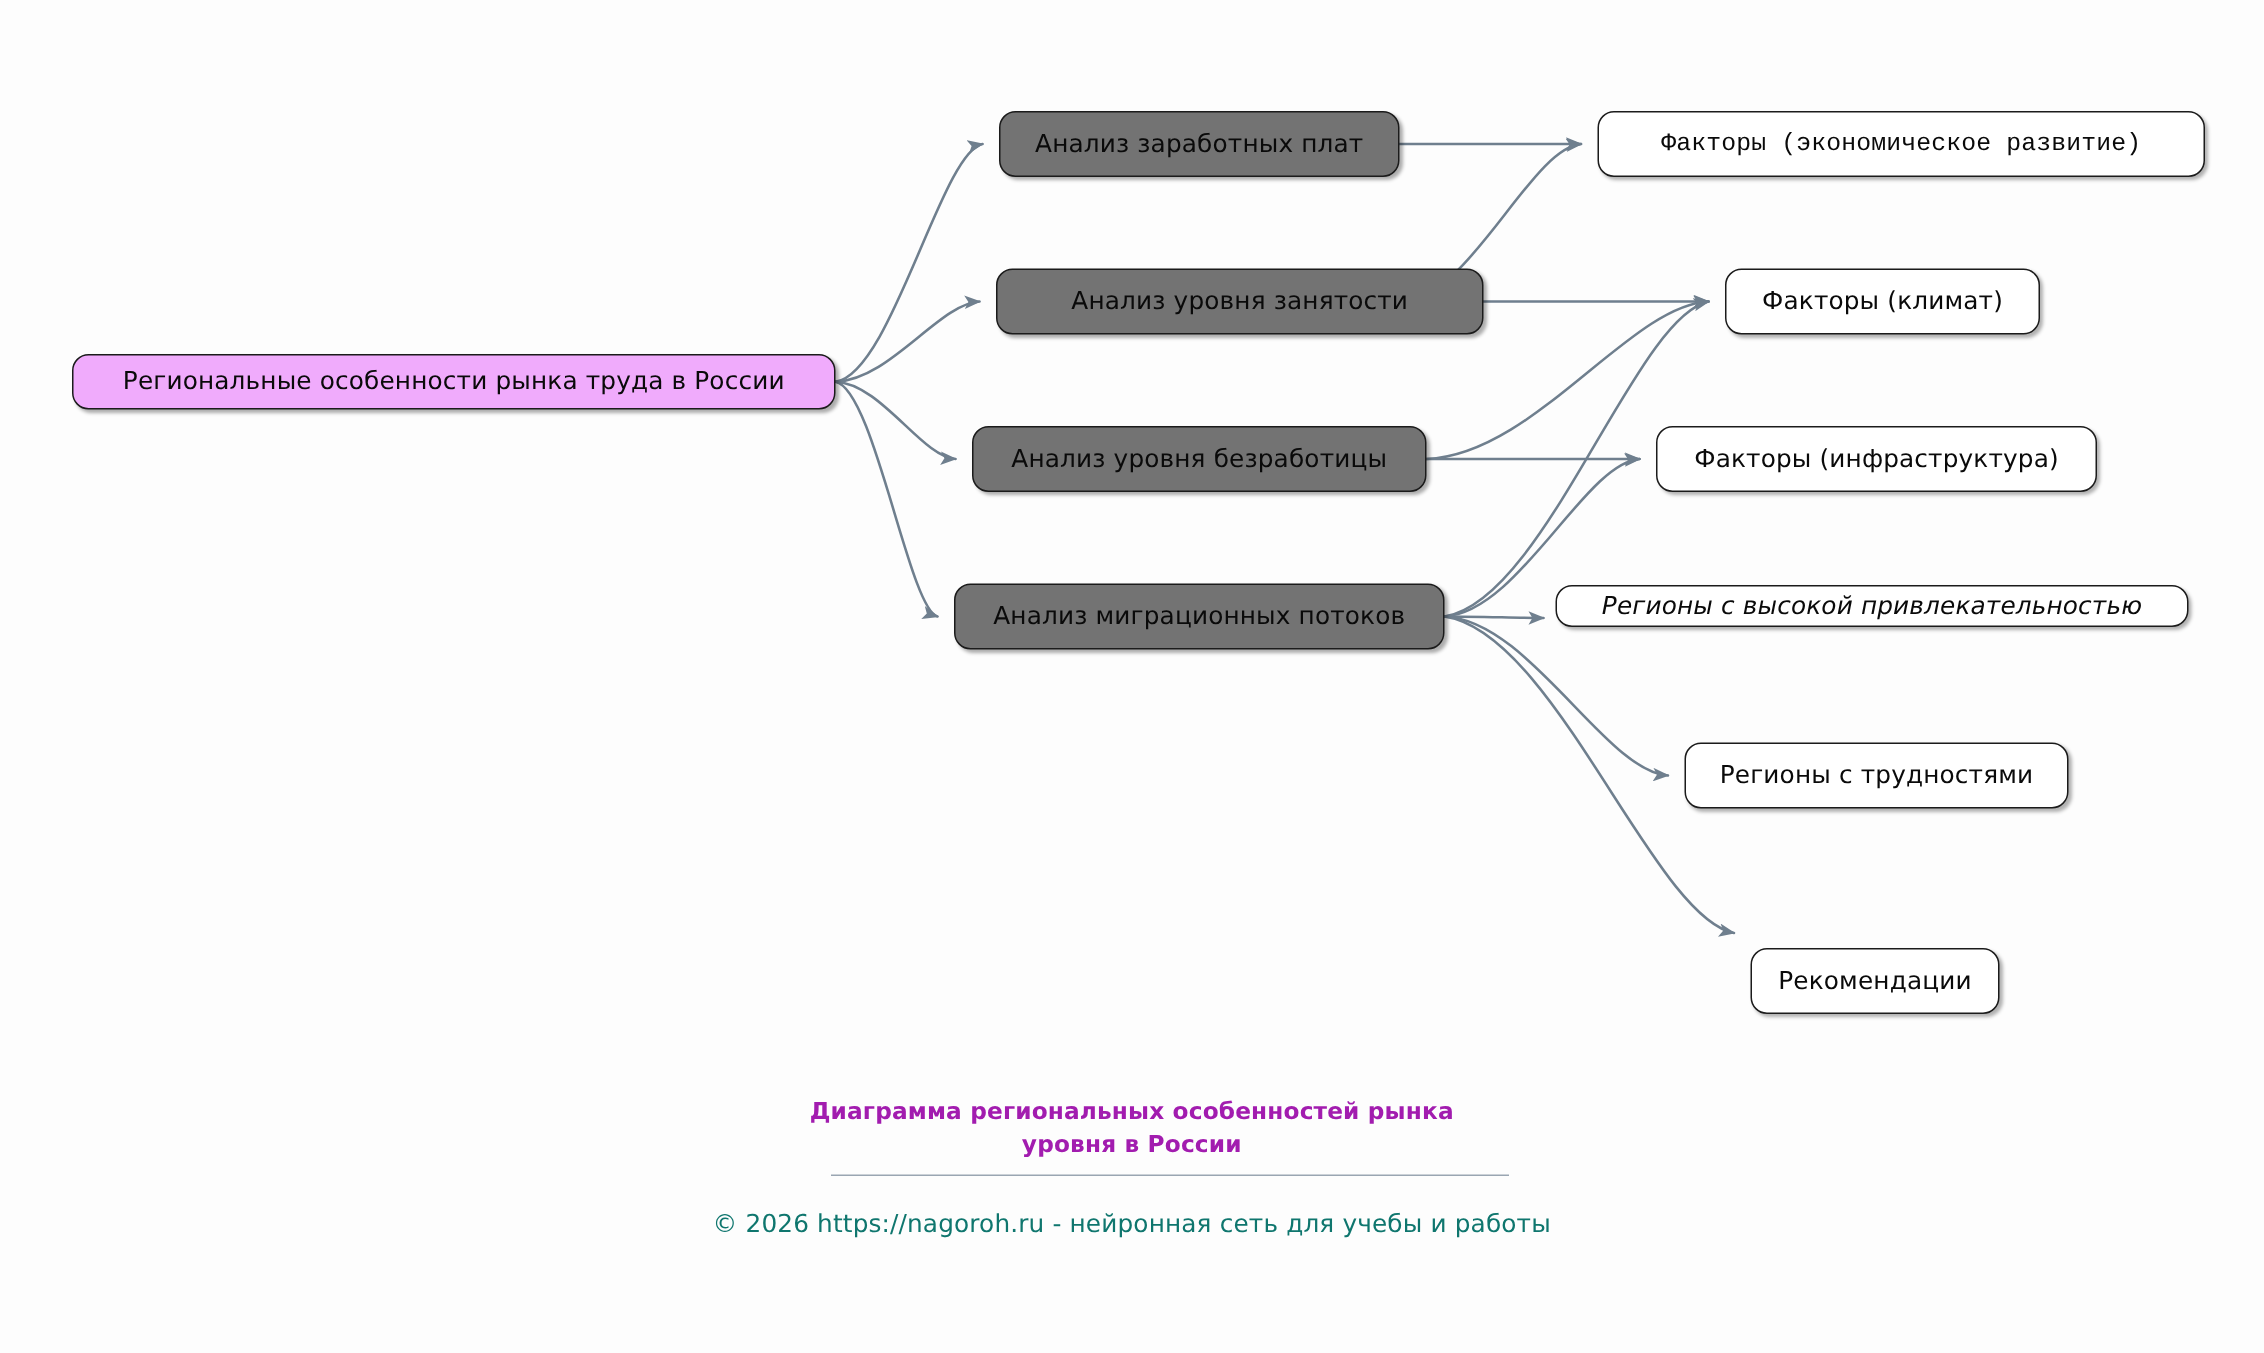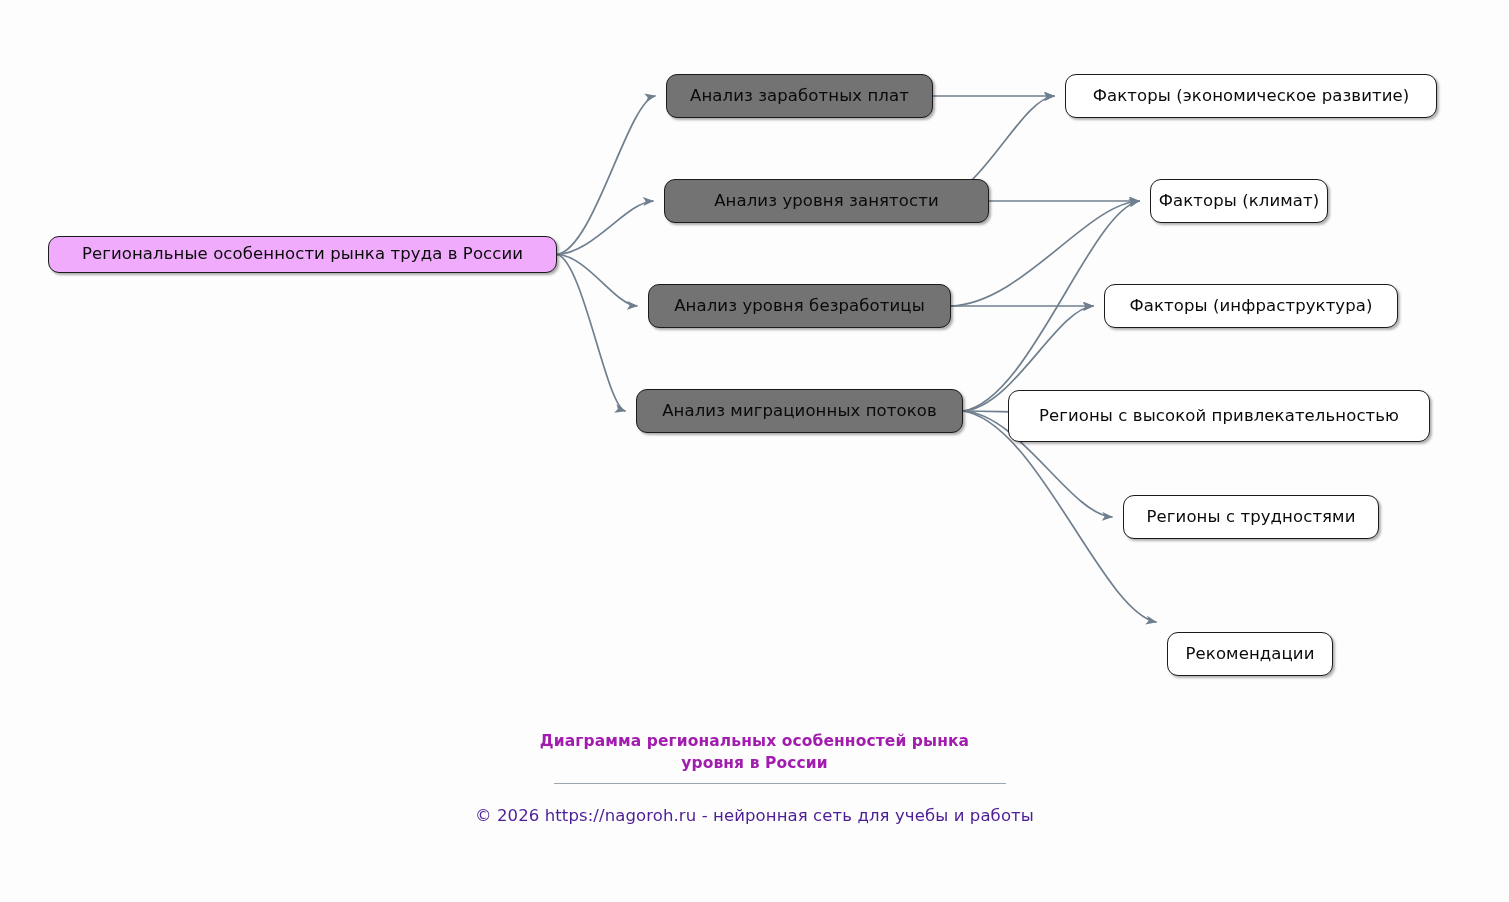--- a/index.html
+++ b/index.html
@@ -88,21 +88,21 @@
   }
 
   .footer-copy {
     position: absolute;
     left: 0;
     top: 806px;
     width: 1509px;
     text-align: center;
     font-family: "DejaVu Sans", sans-serif;
     font-size: 16.5px;
-    color: #4c1d95;
+    color: #0f766e;
     letter-spacing: 0.1px;
   }
 </style>
 </head>
 <body>
 
 <div id="canvas">
 
   <svg id="edge-layer" viewBox="0 0 1509 902" width="1509" height="902" xmlns="http://www.w3.org/2000/svg">
     <defs>
@@ -137,30 +137,30 @@
       </div>
       <div class="node node-process" style="left: 664px; top: 179px; width: 325px; height: 44px;">
         <span>Анализ уровня занятости</span>
       </div>
       <div class="node node-process" style="left: 648px; top: 284px; width: 303px; height: 44px;">
         <span>Анализ уровня безработицы</span>
       </div>
       <div class="node node-process" style="left: 636px; top: 389px; width: 327px; height: 44px;">
         <span>Анализ миграционных потоков</span>
       </div>
-      <div class="node node-leaf" style="left: 1065px; top: 74px; width: 372px; height: 44px;">
+      <div class="node node-leaf" style="left: 1065px; top: 74px; width: 405px; height: 44px; font-family: Liberation Mono, monospace;">
         <span>Факторы (экономическое развитие)</span>
       </div>
-      <div class="node node-leaf" style="left: 1150px; top: 179px; width: 178px; height: 44px;">
+      <div class="node node-leaf" style="left: 1150px; top: 179px; width: 210px; height: 44px;">
         <span>Факторы (климат)</span>
       </div>
       <div class="node node-leaf" style="left: 1104px; top: 284px; width: 294px; height: 44px;">
         <span>Факторы (инфраструктура)</span>
       </div>
-      <div class="node node-leaf" style="left: 1008px; top: 390px; width: 422px; height: 52px;">
+      <div class="node node-leaf" style="left: 1037px; top: 390px; width: 422px; height: 28px; font-style: italic;">
         <span>Регионы с высокой привлекательностью</span>
       </div>
       <div class="node node-leaf" style="left: 1123px; top: 495px; width: 256px; height: 44px;">
         <span>Регионы с трудностями</span>
       </div>
       <div class="node node-leaf" style="left: 1167px; top: 632px; width: 166px; height: 44px;">
         <span>Рекомендации</span>
       </div>
     </div>
 

